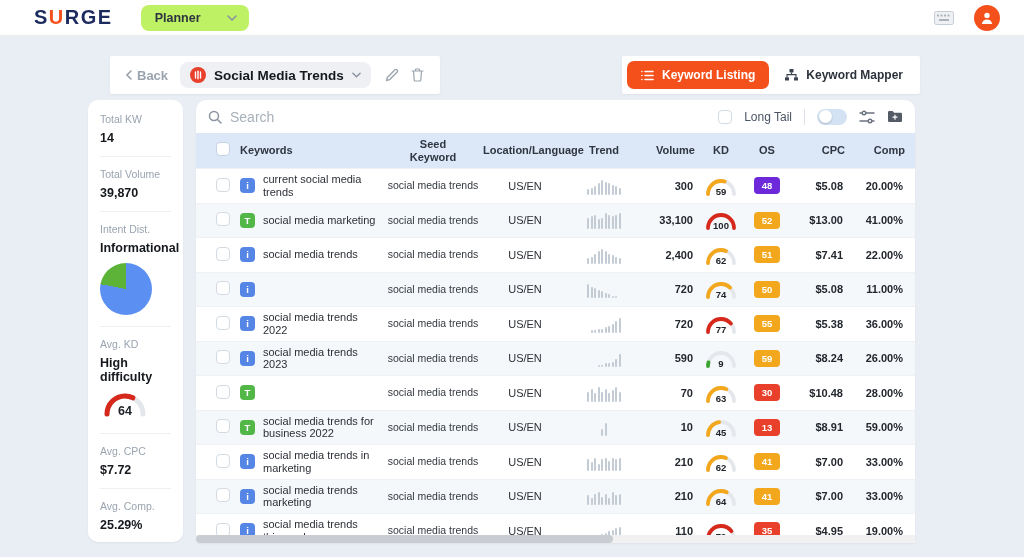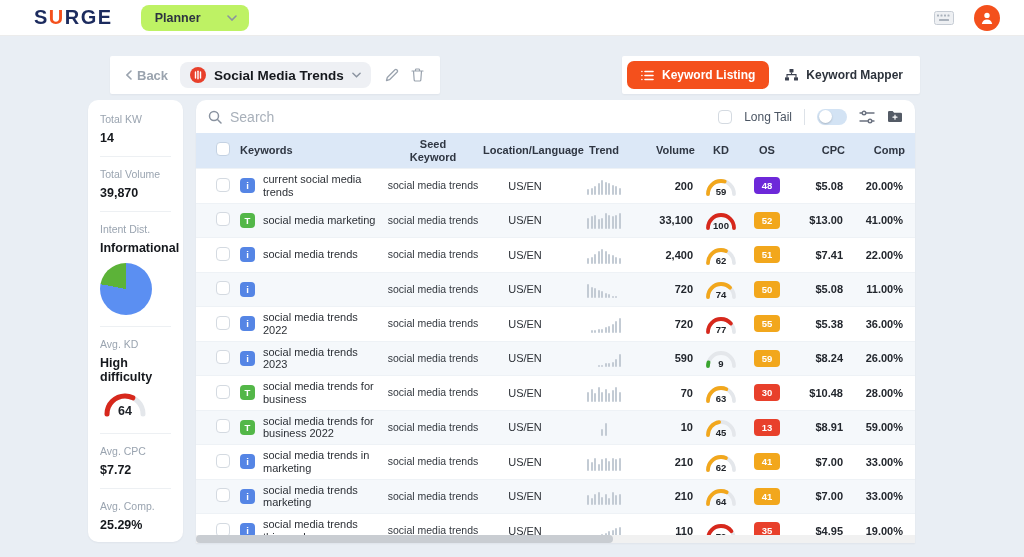--- a/index.html
+++ b/index.html
@@ -256,21 +256,21 @@
             <i style="height:7px"></i>
             <i style="height:8.5px"></i>
             <i style="height:11.5px"></i>
             <i style="height:14.5px"></i>
             <i style="height:13px"></i>
             <i style="height:11.5px"></i>
             <i style="height:10px"></i>
             <i style="height:8.5px"></i>
             <i style="height:7px"></i>
           </div>
-    <div class="cell c-vol">200</div>
+    <div class="cell c-vol">300</div>
     <div class="cell c-kd">
             <svg width="36" height="22" viewBox="0 0 36 22">
     <path d="M5 19 A13 13 0 0 1 31 19" fill="none" stroke="#e4e7eb" stroke-width="3.8" stroke-linecap="round"></path>
     <path d="M5 19 A13 13 0 0 1 31 19" fill="none" stroke="#f2a71c" stroke-width="3.8" stroke-linecap="round" stroke-dasharray="24.096015653033714 999"></path>
     <text x="18" y="20" text-anchor="middle" font-size="9.5" font-weight="bold" fill="#20242a">59</text>
             </svg>
           </div>
     <div class="cell c-os"><span class="osb" style="background: #6d28d9;">48</span></div>
     <div class="cell c-cpc">$5.08</div>
     <div class="cell c-comp">20.00%</div>
@@ -437,21 +437,20 @@
           </div>
     <div class="cell c-os"><span class="osb" style="background: rgb(242, 167, 28);">59</span></div>
     <div class="cell c-cpc">$8.24</div>
     <div class="cell c-comp">26.00%</div>
   </div>
 
   <div class="grid trow">
     <div class="cell c-center"><span class="cb"></span></div>
     <div class="cell c-kw">
       <span class="intent" style="background: rgb(83, 183, 72);">T</span>
-      <span class="kwtext">social media trends for business</span>
     </div>
     <div class="cell c-seed">social media trends</div>
     <div class="cell c-loc">US/EN</div>
     <div class="cell c-trend">
             <i style="height:10px"></i>
             <i style="height:13px"></i>
             <i style="height:8.5px"></i>
             <i style="height:14.5px"></i>
             <i style="height:10px"></i>
             <i style="height:13px"></i>

